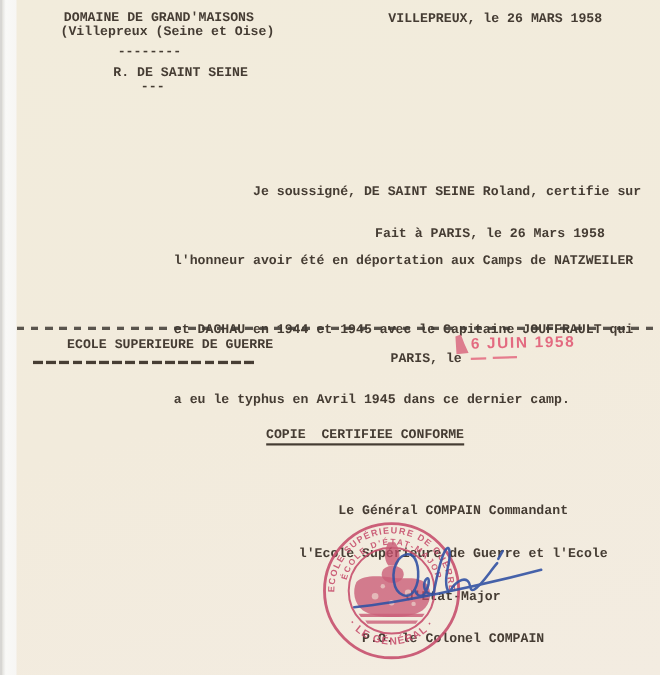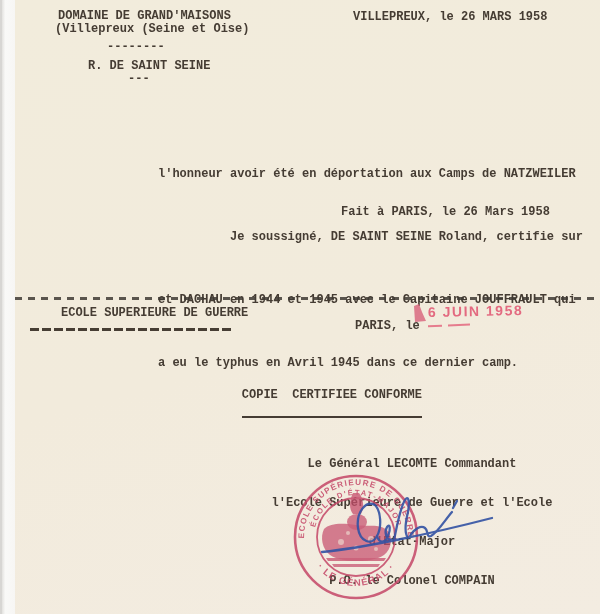--- a/index.html
+++ b/index.html
@@ -18,21 +18,21 @@
   .body-lines{position:absolute;left:158px;top:122px;font-weight:bold;font-size:12px;line-height:21px;white-space:pre;}
   .dashed-rule{
     position:absolute;left:15px;top:297px;width:585px;height:3px;
     background:repeating-linear-gradient(90deg,#3f3a34 0 7px,transparent 7px 13px);
     opacity:.85;
   }
   .esg-underline{
     position:absolute;left:30px;top:328px;width:202px;height:3px;
     background:repeating-linear-gradient(90deg,#473e34 0 9px,transparent 9px 12px);
   }
-  .copy-title{border-bottom:2px solid #453c33;padding-bottom:14px;}
+  .copy-title{border-bottom:2px solid #453c33;padding-bottom:1px;}
   .signatory{
     position:absolute;left:262px;top:432px;width:300px;text-align:center;
     font-weight:bold;font-size:12px;line-height:13px;white-space:pre;
   }
   .date-stamp{
     position:absolute;left:428px;top:303px;
     font-family:"Liberation Sans","DejaVu Sans",sans-serif;
     font-weight:bold;font-size:14px;letter-spacing:1.5px;
     color:#e26079;transform:rotate(-1.2deg);opacity:.92;white-space:pre;
   }
@@ -45,27 +45,27 @@
 </head>
 <body>
 
 <div class="page">
 
   <div class="scan-edge"></div>
 
   <div class="tw" style="left:58px;top:10px;">DOMAINE DE GRAND'MAISONS</div>
   <div class="tw" style="left:55px;top:23px;">(Villepreux (Seine et Oise)</div>
   <div class="tw" style="left:107px;top:41px;">--------</div>
-  <div class="tw" style="left:88px;top:60px;text-align:right;">R. DE SAINT SEINE</div>
+  <div class="tw" style="left:103px;top:60px;text-align:right;">R. DE SAINT SEINE</div>
   <div class="tw" style="left:128px;top:73px;">---</div>
   <div class="tw" style="left:353px;top:11px;">VILLEPREUX, le 26 MARS 1958</div>
 
   <div class="body-lines">
+    <div>          Je soussigné, DE SAINT SEINE Roland, certifie sur</div>
     <div>l'honneur avoir été en déportation aux Camps de NATZWEILER</div>
-    <div>          Je soussigné, DE SAINT SEINE Roland, certifie sur</div>
     <div>et DACHAU en 1944 et 1945 avec le Capitaine JOUFFRAULT qui</div>
     <div>a eu le typhus en Avril 1945 dans ce dernier camp.</div>
   </div>
   <div class="tw" style="left:325px;top:206px;margin-left:16px;">Fait à PARIS, le 26 Mars 1958</div>
 
   <div class="dashed-rule"></div>
 
   <div class="tw" style="left:33px;top:307px;padding-left:28px;">ECOLE SUPERIEURE DE GUERRE</div>
   <div class="esg-underline"></div>
   <div class="tw" style="left:355px;top:320px;">PARIS, le</div>
@@ -75,21 +75,21 @@
   </svg>
   <div class="date-stamp">6 JUIN 1958</div>
   <div class="red-dash" style="left:428px;top:325px;width:14px;"></div>
   <div class="red-dash" style="left:448px;top:324px;width:22px;"></div>
 
   <div class="tw" style="left:213px;top:376px;">
     <span class="copy-title">COPIE  CERTIFIEE CONFORME</span>
   </div>
 
   <div class="signatory">
-    <div>Le Général LECOMTE Commandant</div>
+    <div>Le Général COMPAIN Commandant</div>
     <div>l'Ecole Supérieure de Guerre et l'Ecole</div>
     <div>d'Etat-Major</div>
     <div>P.O. le Colonel COMPAIN</div>
     
   </div>
 
   <svg class="seal-svg" width="140" height="140" viewBox="0 0 140 140">
     <g opacity="0.88">
       <circle cx="70" cy="70" r="61" fill="none" stroke="#c64c6b" stroke-width="2.6"></circle>
       <circle cx="70" cy="70" r="39" fill="none" stroke="#c64c6b" stroke-width="1.8"></circle>

